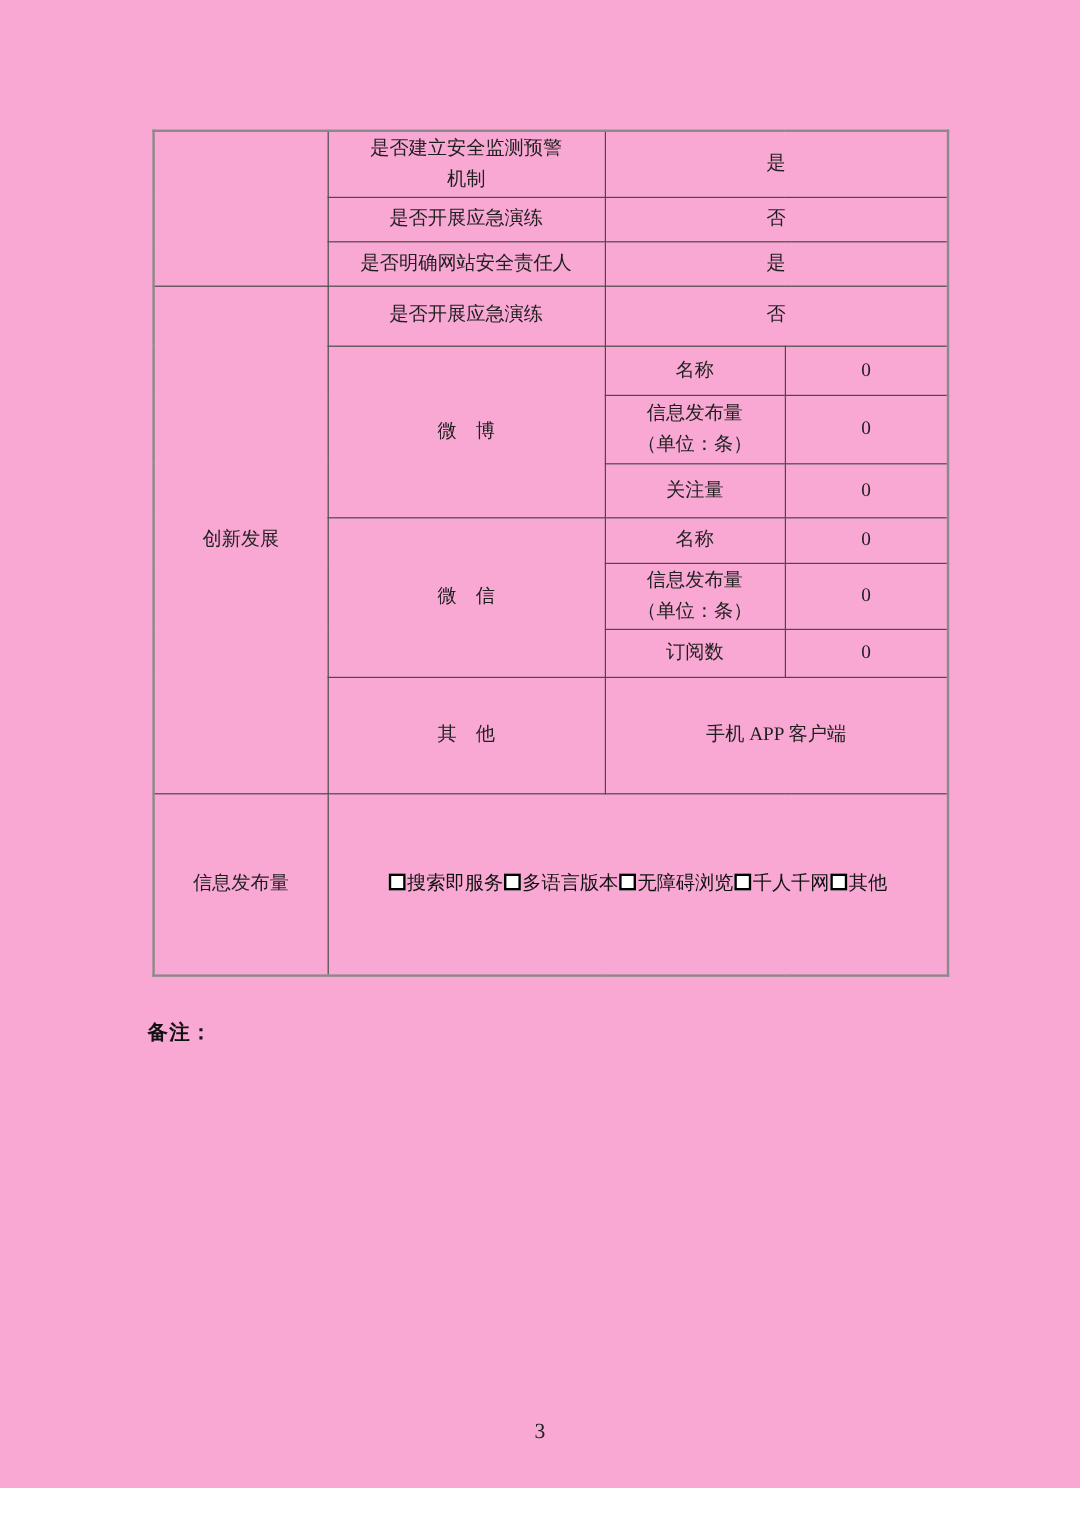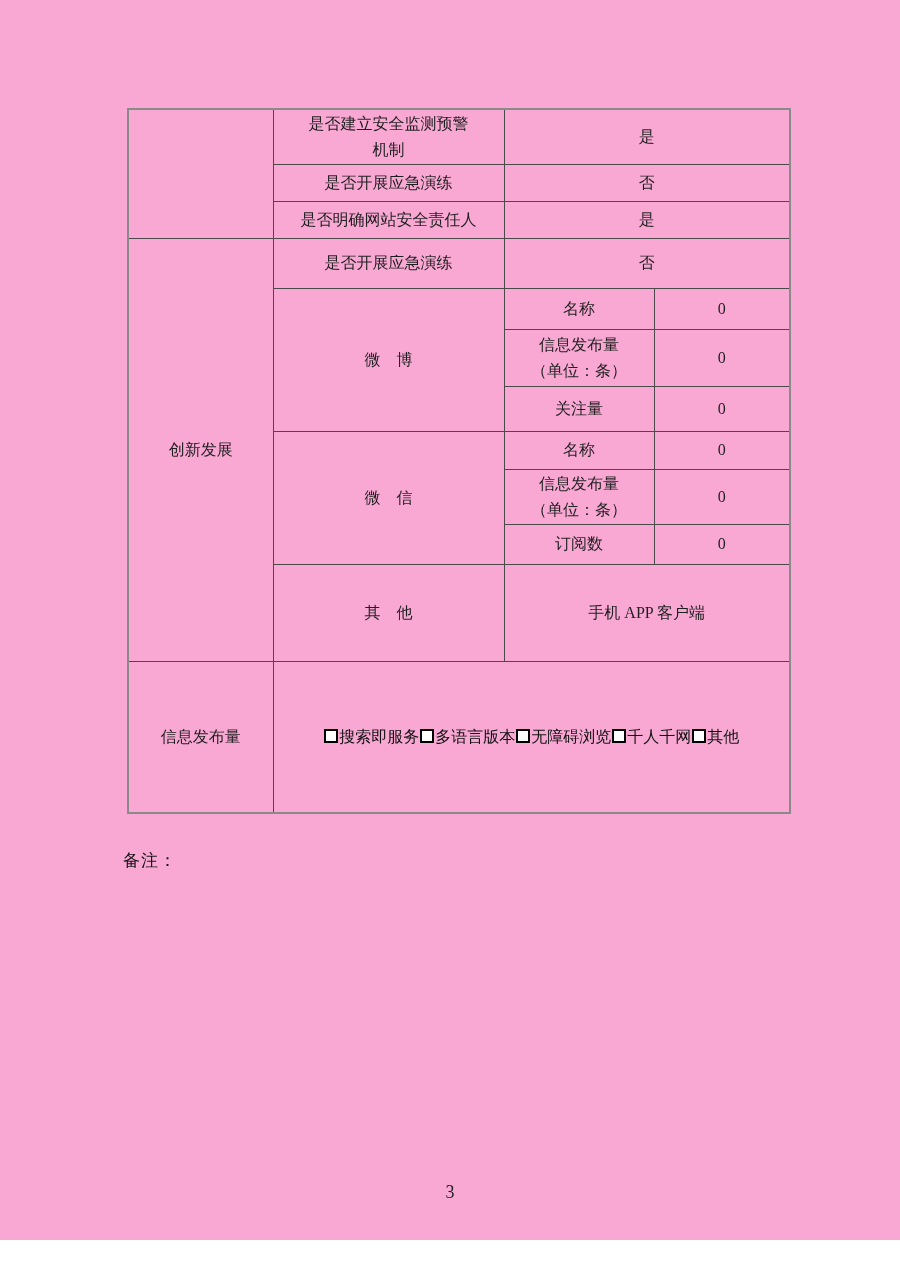--- a/index.html
+++ b/index.html
@@ -53,21 +53,21 @@
     border: 2px solid #000000;
     background: #ffffff;
     vertical-align: -1px;
     margin: 0 1px 0 1px;
   }
   .remarks {
     position: absolute;
     left: 123px;
     top: 849px;
     font-size: 17px;
-    font-weight: normal;
+    font-weight: bold;
     color: #111111;
     letter-spacing: 1px;
   }
   .page-number {
     position: absolute;
     left: 0;
     top: 1182px;
     width: 100%;
     text-align: center;
     font-size: 18px;

